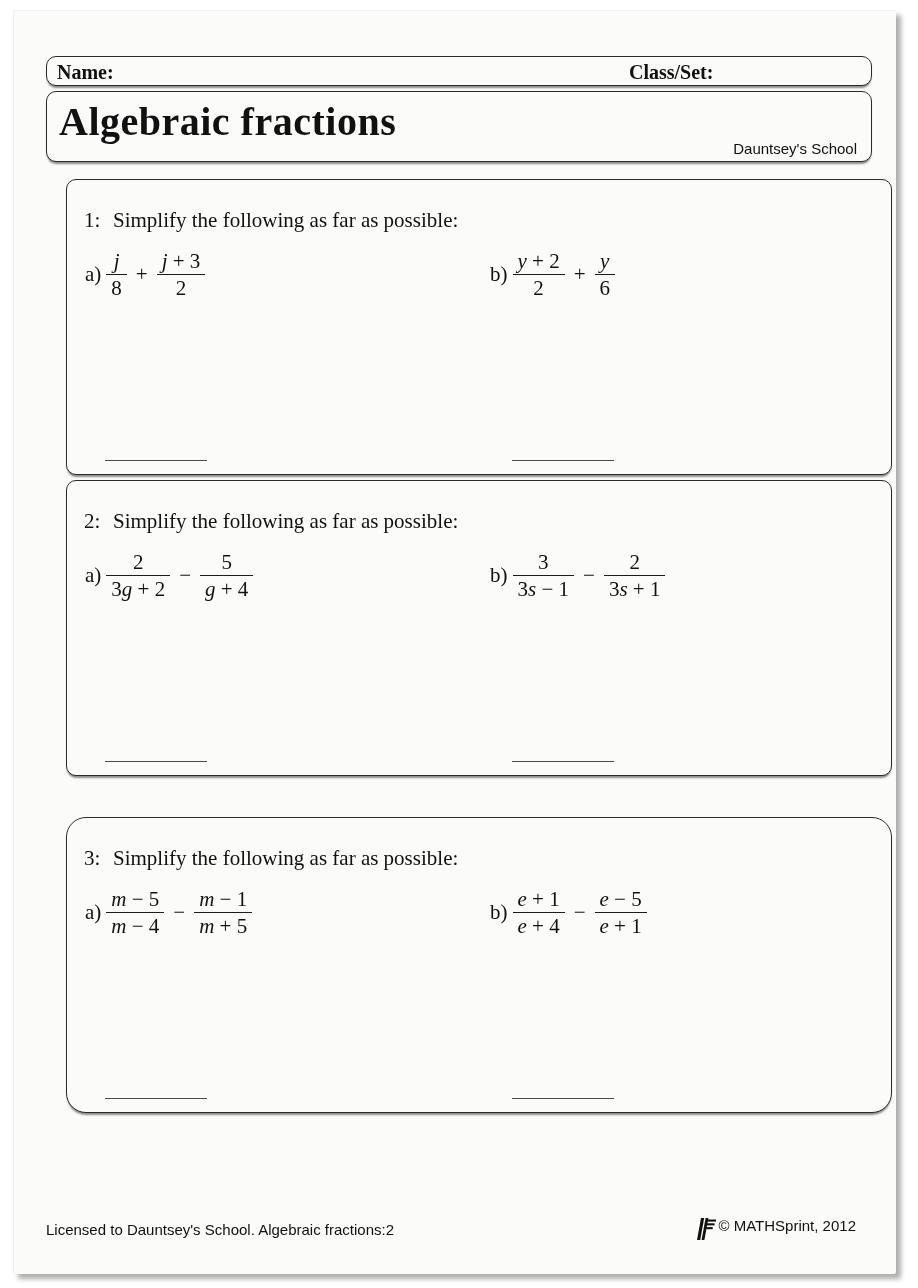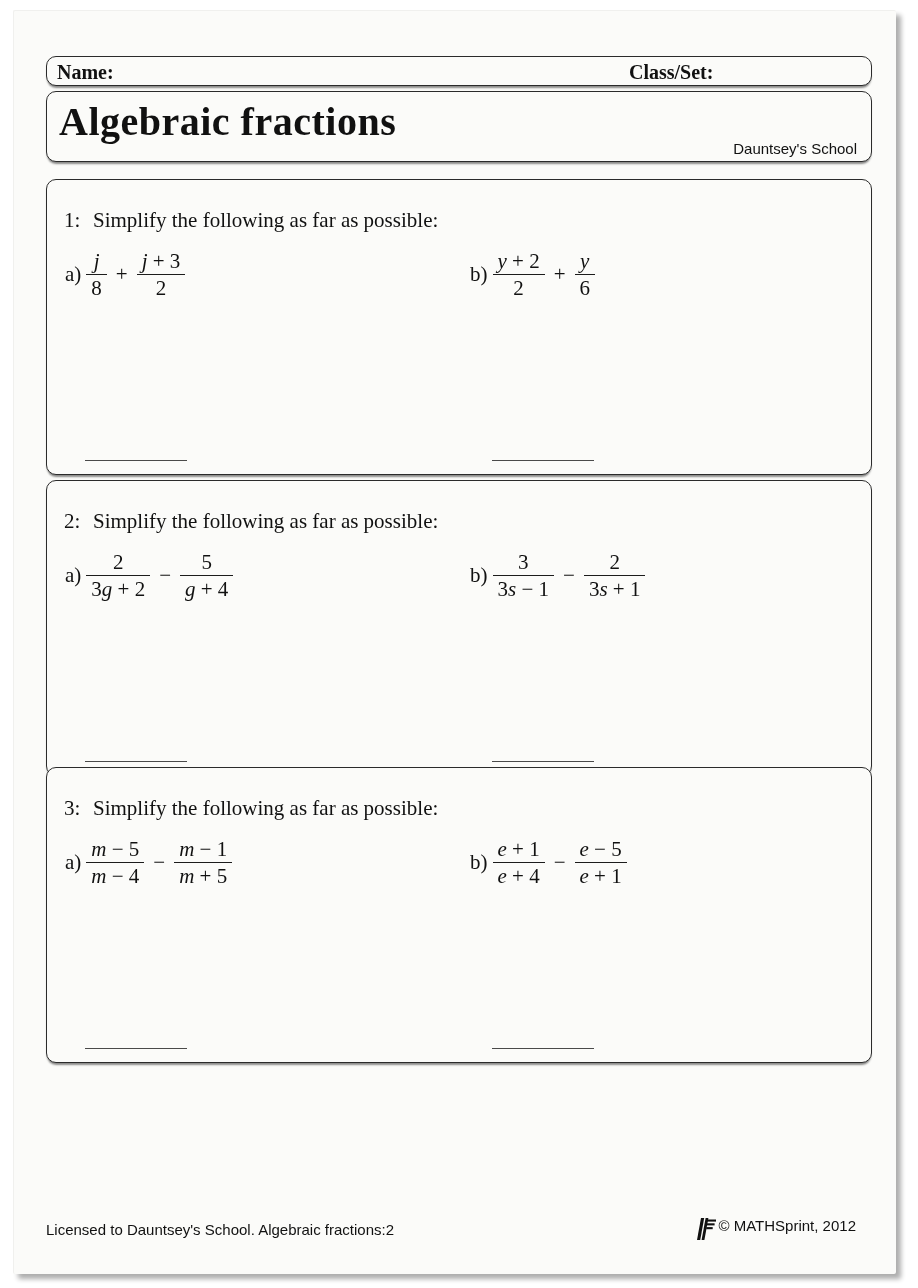--- a/index.html
+++ b/index.html
@@ -19,24 +19,24 @@
     box-shadow:0 3px 2px -1px rgba(0,0,0,0.45);
     background:#fbfbf9;
   }
   .namebar{top:45px;height:30px;}
   .namebar .lab{position:absolute;top:1px;font-size:20px;font-weight:bold;line-height:28px;}
   .name-label{left:10px;}
   .class-label{left:582px;}
   .titlebox{top:80px;height:71px;}
   .doc-title{position:absolute;left:12px;top:6px;font-size:40px;font-weight:bold;letter-spacing:0.5px;}
   .school{position:absolute;right:14px;bottom:4px;font-family:"Liberation Sans",sans-serif;font-size:15px;}
-  .qbox{height:296px;}
+  .qbox{height:296px;margin-left:20px;}
   .qbox.q1{top:168px;}
   .qbox.q2{top:469px;padding-left:28px;}
-  .qbox.q3{top:756px;}
+  .qbox.q3{top:806px;border-radius:20px;}
   .qhead{position:absolute;left:17px;top:28px;font-size:21px;white-space:pre;}
   .qnum{display:inline-block;width:29px;}
   .part{position:absolute;top:68px;display:flex;align-items:center;font-size:21px;}
   .part.pa{left:18px;}
   .part.pb{left:423px;}
   .plabel{margin-right:3px;}
   .frac{display:inline-flex;flex-direction:column;align-items:stretch;text-align:center;margin:0 2px;}
   .num,.den{padding:1px 5px;line-height:1.15;white-space:pre;}
   .num{border-bottom:1.5px solid #1c1c1c;}
   .op{margin:0 7px;}

